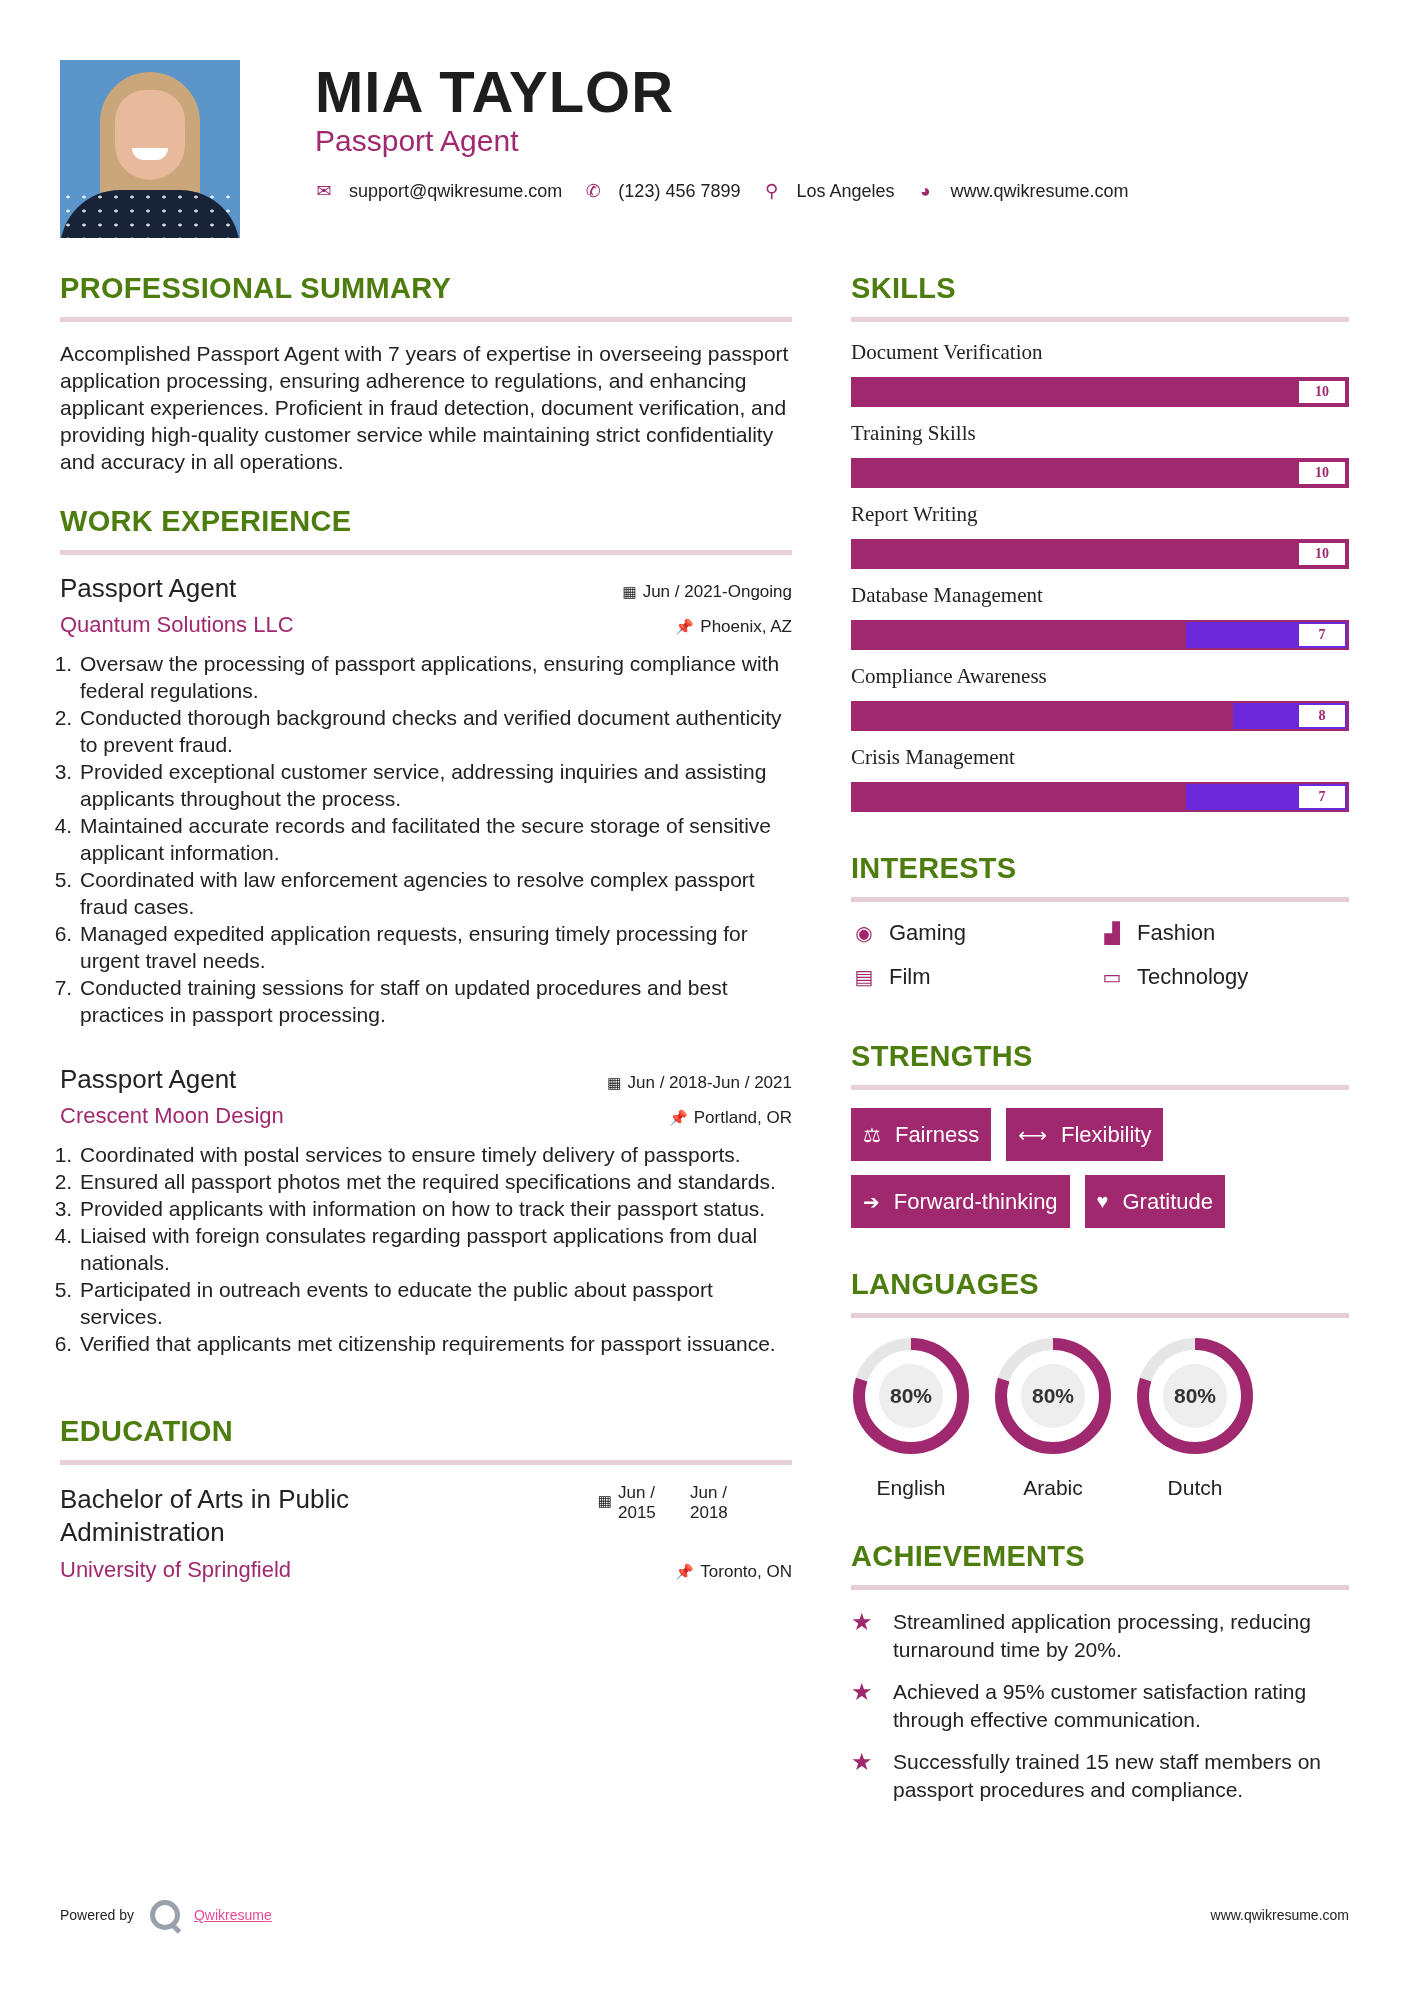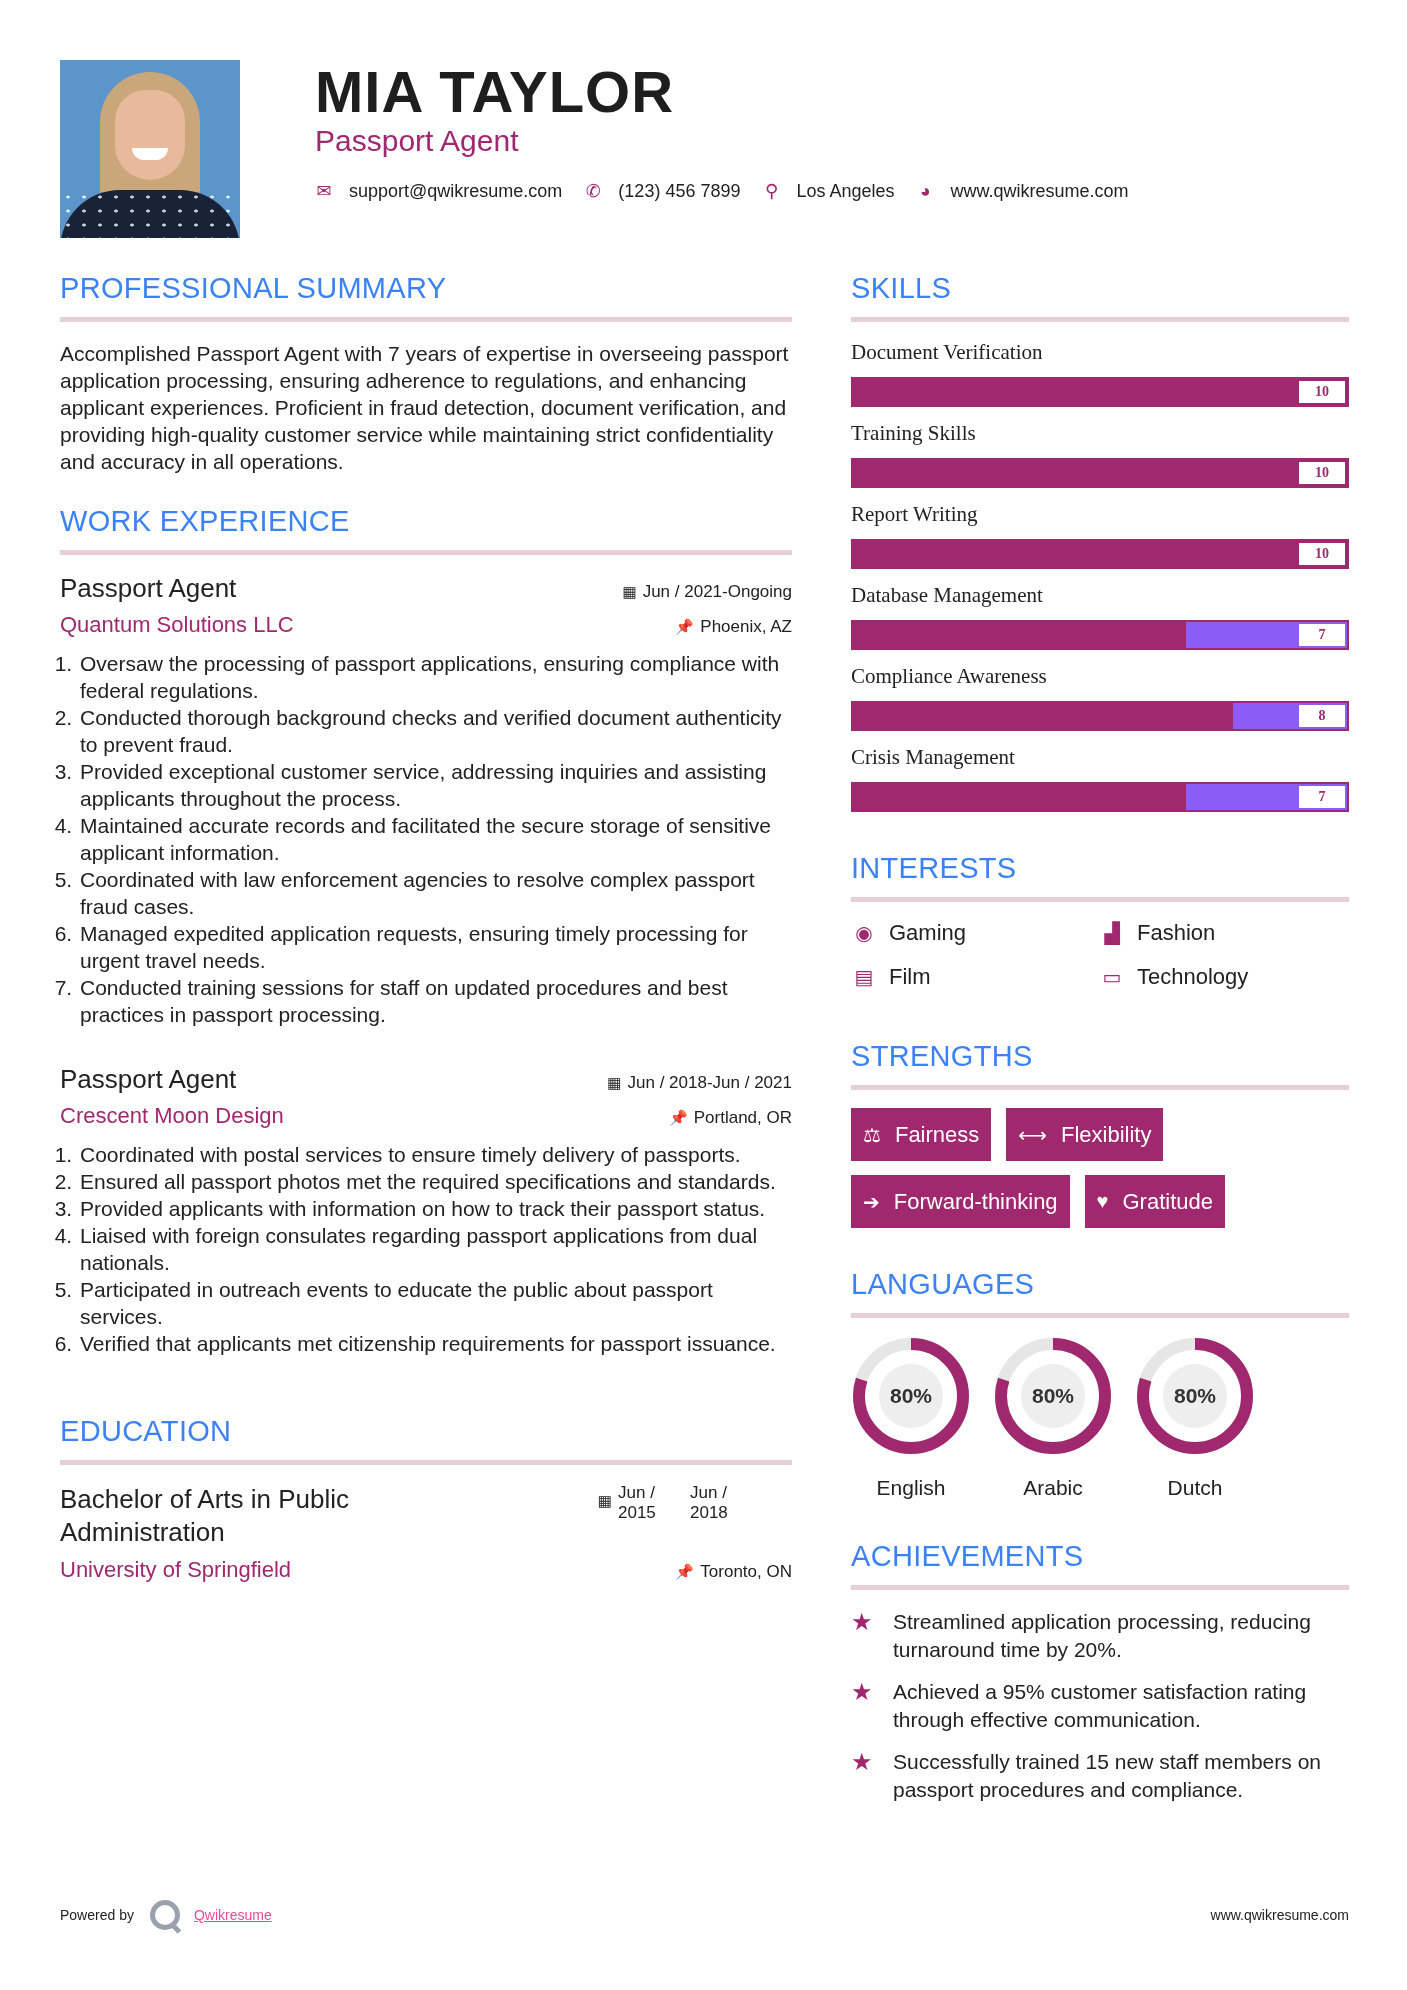--- a/index.html
+++ b/index.html
@@ -17,40 +17,40 @@
   .name { position: absolute; left: 315px; top: 58px; font-size: 58px; font-weight: bold; letter-spacing: 1px; color: #1e1e1e; text-align: center; }
   .title { position: absolute; left: 315px; top: 124px; font-size: 30px; color: #a0286e; }
   .contact { position: absolute; left: 315px; top: 180px; display: flex; align-items: center; font-size: 18px; color: #222; white-space: nowrap; }
   .contact .ico { color: #a0286e; font-size: 18px; margin-right: 16px; width: 18px; text-align: center; }
   .contact .txt { margin-right: 22px; }
 
   
   .left { position: absolute; left: 60px; top: 272px; width: 732px; }
   .right { position: absolute; left: 851px; top: 272px; width: 498px; }
 
-  .sec-title { font-size: 29px; font-weight: normal; color: #3b82f6; letter-spacing: .3px; }
+  .sec-title { font-size: 29px; font-weight: bold; color: #4d7c0f; letter-spacing: .3px; }
   .sec-rule { height: 5px; background: #e7cfd8; margin-top: 12px; margin-bottom: 18px; }
 
   .summary { font-size: 21px; line-height: 27px; color: #222; }
 
   .job { margin-top: 2px; }
   .job-head { display: flex; justify-content: space-between; align-items: baseline; }
   .job-title { font-size: 26px; color: #222; }
   .job-date { font-size: 17px; color: #222; }
   .job-sub { display: flex; justify-content: space-between; align-items: baseline; margin-top: 8px; }
   .job-company { font-size: 22px; color: #a0286e; }
   .job-loc { font-size: 17px; color: #222; }
   .mini-ico { font-size: 15px; margin-right: 6px; }
   ol.bullets { margin-top: 12px; padding-left: 18px; font-size: 21px; line-height: 27px; color: #222; }
   ol.bullets li { padding-left: 2px; }
 
   
   .skill { margin-bottom: 14px; font-family: Liberation Serif, serif; }
   .skill-name { font-size: 21px; color: #222; margin-bottom: 12px; }
-  .skill-bar { position: relative; height: 30px; background: #8b5cf6; border: 2px solid #a0286e; }
+  .skill-bar { position: relative; height: 30px; background: #6d28d9; border: 2px solid #a0286e; }
   .skill-fill { position: absolute; left: 0; top: 0; bottom: 0; background: #a0286e; }
   .skill-val { position: absolute; right: 2px; top: 2px; width: 46px; height: 22px; background: #fff; color: #a0286e; font-size: 14px; font-weight: bold; text-align: center; line-height: 22px; }
 
   
   .interests { display: grid; grid-template-columns: 248px 250px; row-gap: 18px; margin-top: 4px; }
   .interest { display: flex; align-items: center; font-size: 22px; color: #222; }
   .interest .ico { color: #a0286e; width: 26px; margin-right: 12px; font-size: 20px; text-align: center; }
 
   
   .strengths { display: flex; flex-wrap: wrap; gap: 14px 15px; }

